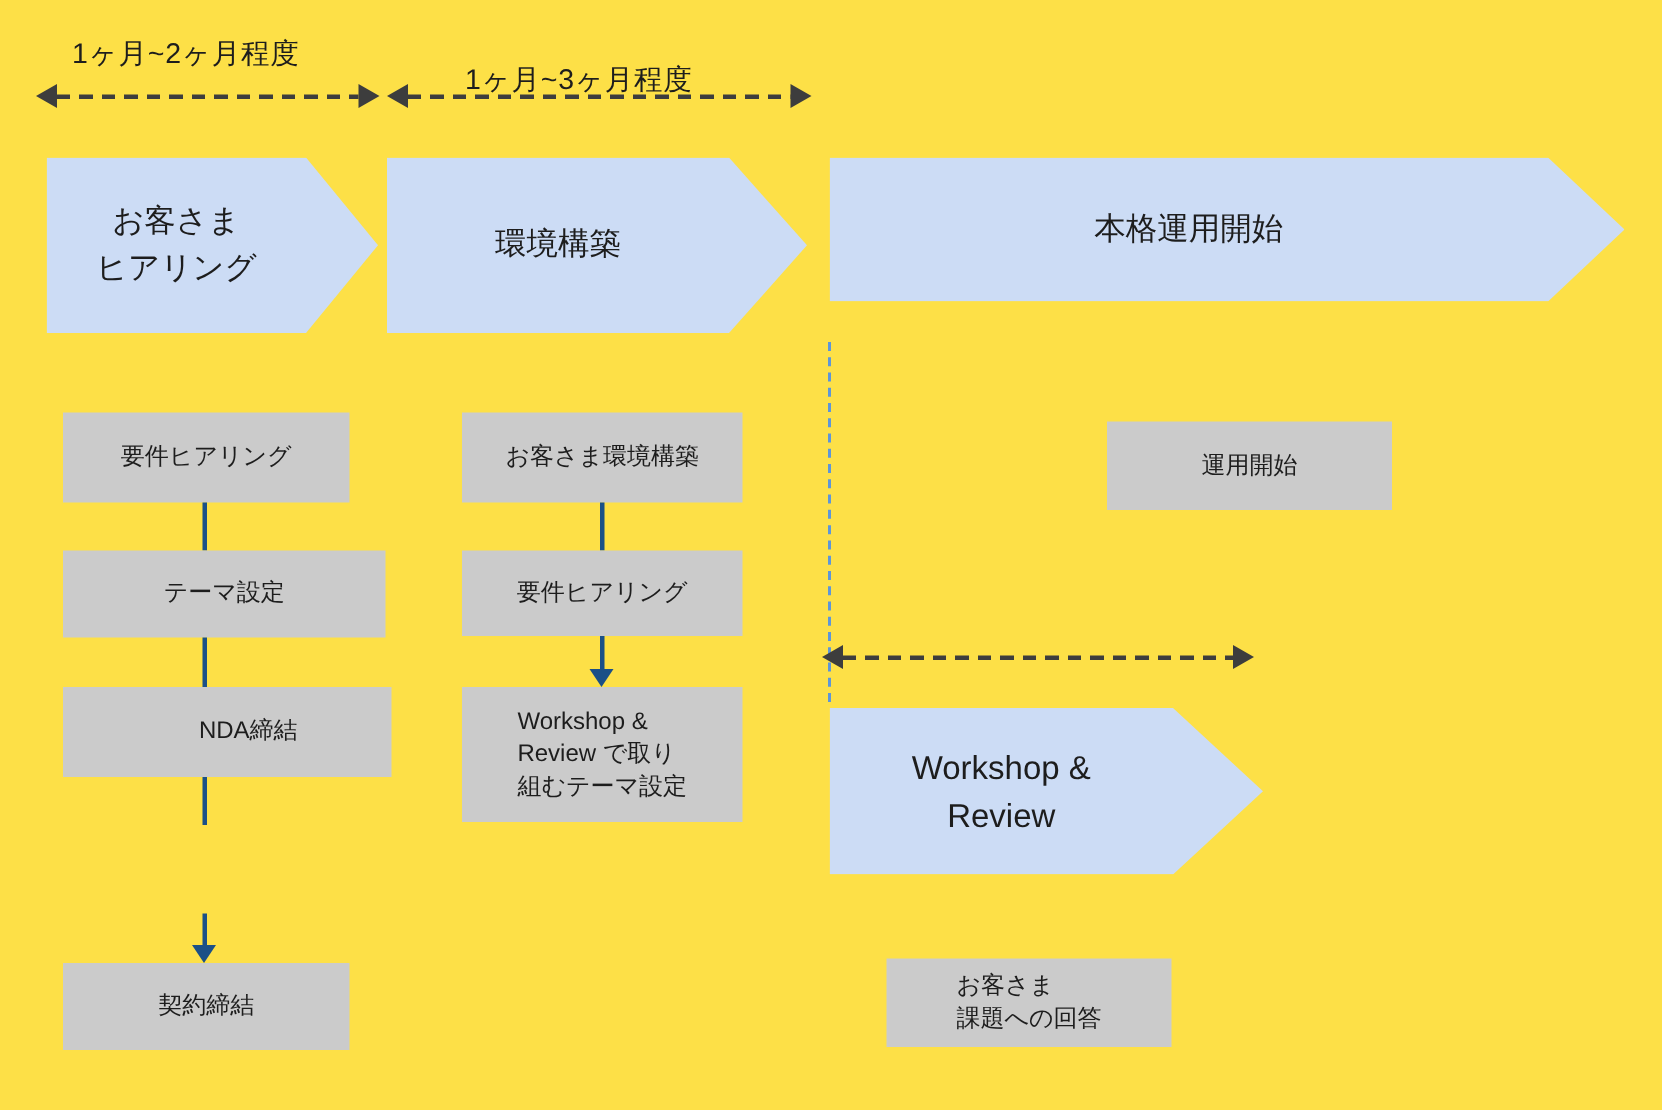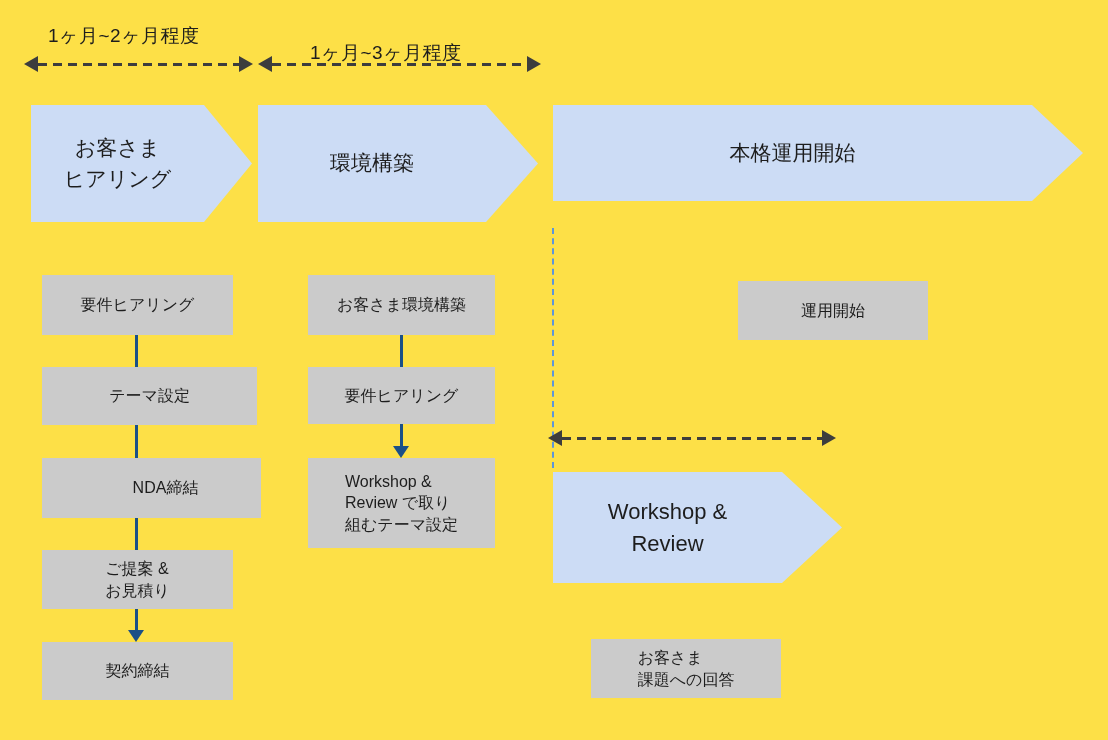--- a/index.html
+++ b/index.html
@@ -70,22 +70,20 @@
   <div class="phase" style="left:553px;top:105px;width:530px;height:96px;--tip:51px;">本格運用開始</div>
 
   <div class="divider" style="left:552px;top:228px;height:240px;"></div>
 
   <div class="box" style="left:42px;top:275px;width:191px;height:60px;">要件ヒアリング</div>
   <div class="conn" style="left:135px;top:335px;height:32px;"></div>
   <div class="box" style="left:42px;top:367px;width:215px;height:58px;">テーマ設定</div>
   <div class="conn" style="left:135px;top:425px;height:33px;"></div>
   <div class="box" style="left:42px;top:458px;width:191px;height:60px;padding-left:28px;">NDA締結</div>
   <div class="conn" style="left:135px;top:518px;height:32px;"></div>
-  <div class="box" style="left:42px;top:550px;width:191px;height:59px;">ご提案 &amp;
-お見積り</div>
   <div class="conn-arrow" style="left:128px;top:609px;height:33px;">
     <span class="line"></span>
     <span class="head"></span>
   </div>
   <div class="box" style="left:308px;top:275px;width:187px;height:60px;">お客さま環境構築</div>
 
   <div class="box" style="left:42px;top:642px;width:191px;height:58px;">契約締結</div>
   <div class="conn" style="left:400px;top:335px;height:32px;"></div>
   <div class="box" style="left:308px;top:367px;width:187px;height:57px;">要件ヒアリング</div>
   <div class="conn-arrow" style="left:393px;top:424px;height:34px;">

